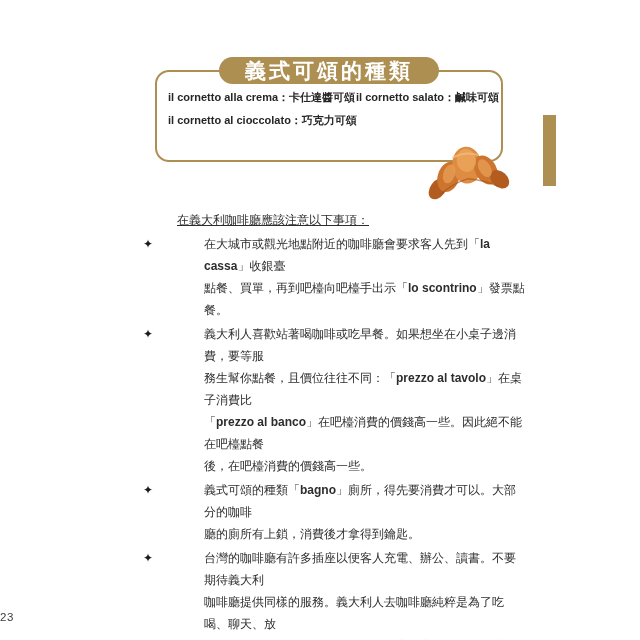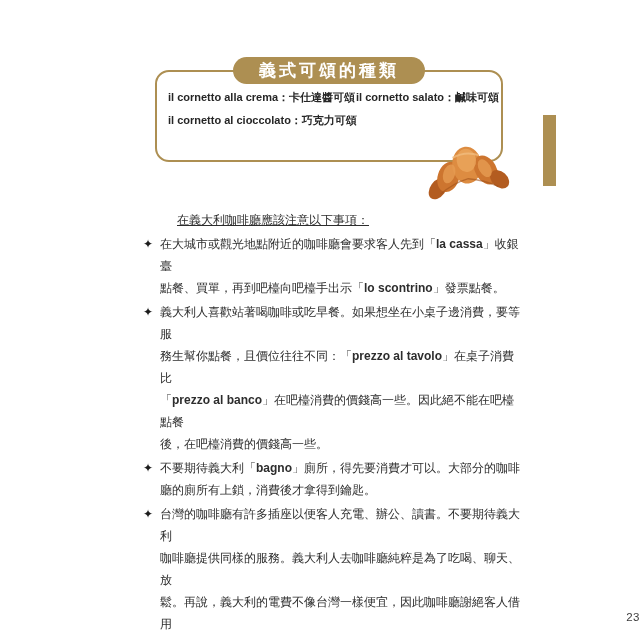--- a/index.html
+++ b/index.html
@@ -9,46 +9,46 @@
     -webkit-font-smoothing:antialiased;
   }
   
   .round-box{
     position:absolute;left:155px;top:70px;width:344px;height:88px;
     border:2px solid #ad8f52;border-radius:14px;background:#ffffff;z-index:1;
   }
   .badge{
     position:absolute;left:50%;top:-15px;transform:translateX(-50%);
     background:#ad8f52;color:#ffffff;border-radius:14px;
-    padding:4px 26px;font-size:17px;font-weight:bold;letter-spacing:3px;
+    padding:4px 26px;font-size:21px;font-weight:bold;letter-spacing:3px;
     white-space:nowrap;line-height:19px;
   }
   .box-grid{
     display:grid;grid-template-columns:188px auto;
     padding:14px 0 0 11px;
     font-size:11px;font-weight:600;color:#262626;line-height:23px;
     white-space:nowrap;
   }
   
   .croissant{position:absolute;left:424px;top:131px;width:88px;height:72px;z-index:2;}
   
   .gold-bar{position:absolute;left:543px;top:115px;width:13px;height:71px;background:#ad8f52;}
   
   .body-text{
     position:absolute;left:143px;top:209px;width:382px;
     font-size:12px;line-height:22px;color:#2d2d2d;
   }
   .intro{text-indent:34px;margin:0 0 2px 0;text-decoration:underline;}
   .bullet-row{display:flex;margin:0 0 2px 0;}
   .bullet-glyph{width:17px;flex:0 0 17px;font-size:12px;color:#1c1c1c;}
-  .bullet-text{white-space:pre-line;width:365px;}
+  .bullet-text{white-space:pre-line;width:365px;margin-left:44px;}
   .bullet-text .b{font-weight:bold;}
   
   .page-number{
-    position:absolute;left:0;right:0;top:611px;text-align:right;
+    position:absolute;left:0;right:0;top:611px;text-align:left;
     font-size:11.5px;color:#3c3c3c;letter-spacing:0.5px;
   }
 </style>
 </head>
 <body>
 
 <div class="round-box">
   <div class="badge">義式可頌的種類</div>
   <div class="box-grid" id="cornetto-list">
       <span>il cornetto alla crema：卡仕達醬可頌</span>
@@ -84,21 +84,21 @@
       </div>
       <div class="bullet-row">
         <span class="bullet-glyph">✦</span>
         <div class="bullet-text"><span>義大利人喜歡站著喝咖啡或吃早餐。如果想坐在小桌子邊消費，要等服</span>
 <span>務生幫你點餐，且價位往往不同：「</span><span class="b">prezzo al tavolo</span><span>」在桌子消費比</span>
 <span>「</span><span class="b">prezzo al banco</span><span>」在吧檯消費的價錢高一些。因此絕不能在吧檯點餐</span>
 <span>後，在吧檯消費的價錢高一些。</span></div>
       </div>
       <div class="bullet-row">
         <span class="bullet-glyph">✦</span>
-        <div class="bullet-text"><span>不要期待義大利「</span><span class="b">bagno</span><span>」廁所，得先要消費才可以。大部分的咖啡</span>
+        <div class="bullet-text"><span>義式可頌的種類「</span><span class="b">bagno</span><span>」廁所，得先要消費才可以。大部分的咖啡</span>
 <span>廳的廁所有上鎖，消費後才拿得到鑰匙。</span></div>
       </div>
       <div class="bullet-row">
         <span class="bullet-glyph">✦</span>
         <div class="bullet-text"><span>台灣的咖啡廳有許多插座以便客人充電、辦公、讀書。不要期待義大利</span>
 <span>咖啡廳提供同樣的服務。義大利人去咖啡廳純粹是為了吃喝、聊天、放</span>
 <span>鬆。再說，義大利的電費不像台灣一樣便宜，因此咖啡廳謝絕客人借用</span>
 </div>
       </div>
     </div>

